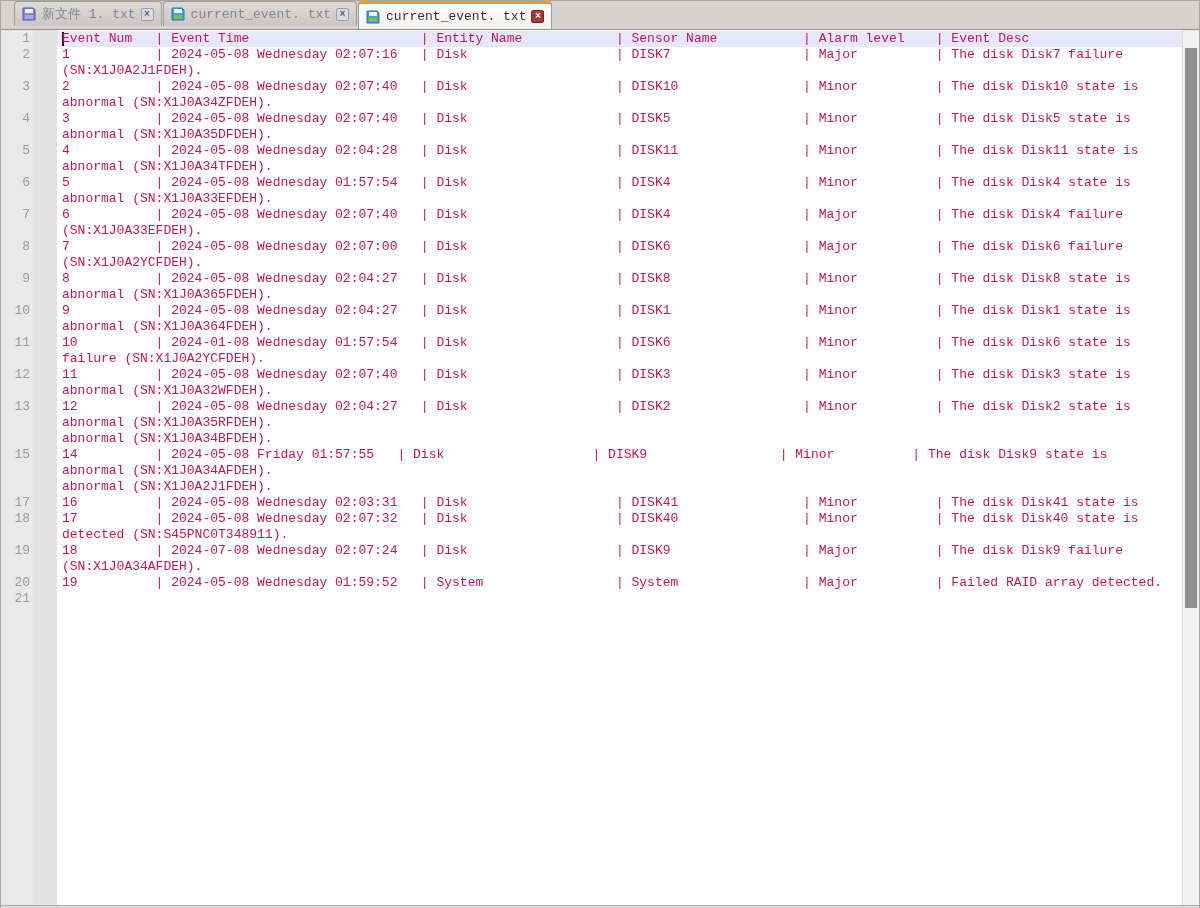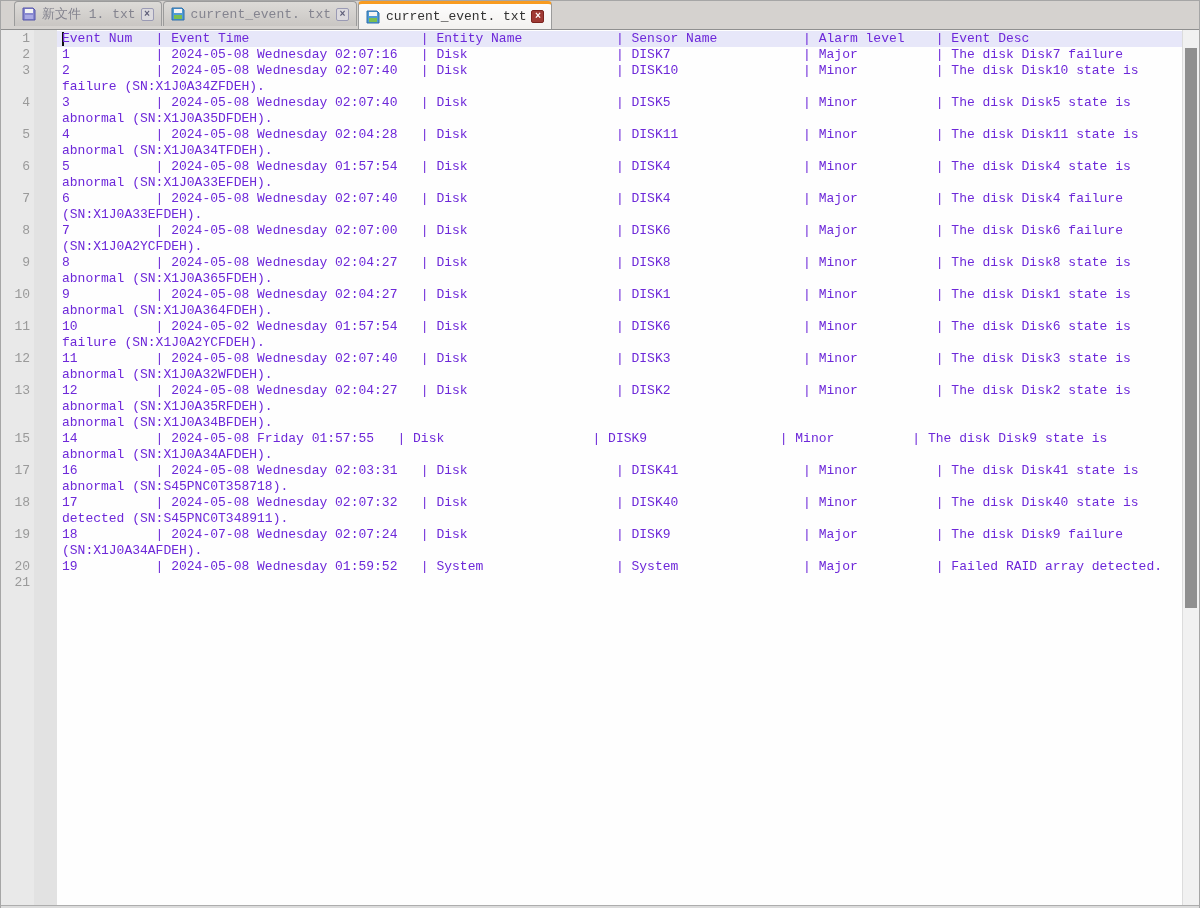--- a/index.html
+++ b/index.html
@@ -26,21 +26,21 @@
 
   
   #content { flex:1 1 auto; display:flex; min-height:0; }
   #editor { position:relative; flex:1 1 auto; background:#fefefe; overflow:hidden; padding-top:1px; }
   #editor::before { content:""; position:absolute; left:0; top:0; bottom:0; width:33px; background:#e9e9e9; }
   #editor::after  { content:""; position:absolute; left:33px; top:0; bottom:0; width:23px; background:#e2e2e2; }
   #rows { position:relative; z-index:1; }
   .row { display:flex; height:16px; line-height:16px; font-size:13px; }
   .ln  { flex:0 0 33px; text-align:right; padding-right:4px; color:#9a9a9a; white-space:pre; }
   .m2  { flex:0 0 23px; }
-  .txt { flex:1 1 auto; white-space:pre; color:#6d28d9; padding-left:5px; overflow:hidden; }
+  .txt { flex:1 1 auto; white-space:pre; color:#be185d; padding-left:5px; overflow:hidden; }
   .row.cur .txt { background:#e7e7f9; }
   .caret { display:inline-block; width:0; height:14px; border-left:2px solid #111;
            margin-right:-2px; vertical-align:middle; }
 
   
   #vscroll { flex:0 0 17px; background:#f1f1f1; border-left:1px solid #dcdcdc; position:relative; }
   #vthumb { position:absolute; left:2px; right:2px; top:18px; height:560px; background:#8f8f8f; }
 
   
   #bottomstrip { flex:0 0 3px; background:#dcdcdc; border-top:1px solid #adadad; }
@@ -73,28 +73,33 @@
             <span class="ln">1</span>
             <span class="m2"></span>
             <span class="txt"><span class="caret"></span>Event Num   | Event Time                      | Entity Name            | Sensor Name           | Alarm level    | Event Desc</span>
           </div>
           <div class="row">
             <span class="ln">2</span>
             <span class="m2"></span>
             <span class="txt">1           | 2024-05-08 Wednesday 02:07:16   | Disk                   | DISK7                 | Major          | The disk Disk7 failure</span>
           </div>
           <div class="row">
+            <span class="ln"></span>
+            <span class="m2"></span>
+            <span class="txt">(SN:X1J0A2J1FDEH).</span>
+          </div>
+          <div class="row">
             <span class="ln">3</span>
             <span class="m2"></span>
             <span class="txt">2           | 2024-05-08 Wednesday 02:07:40   | Disk                   | DISK10                | Minor          | The disk Disk10 state is</span>
           </div>
           <div class="row">
             <span class="ln"></span>
             <span class="m2"></span>
-            <span class="txt">failure (SN:X1J0A34ZFDEH).</span>
+            <span class="txt">abnormal (SN:X1J0A34ZFDEH).</span>
           </div>
           <div class="row">
             <span class="ln">4</span>
             <span class="m2"></span>
             <span class="txt">3           | 2024-05-08 Wednesday 02:07:40   | Disk                   | DISK5                 | Minor          | The disk Disk5 state is</span>
           </div>
           <div class="row">
             <span class="ln"></span>
             <span class="m2"></span>
             <span class="txt">abnormal (SN:X1J0A35DFDEH).</span>
@@ -155,21 +160,21 @@
             <span class="txt">9           | 2024-05-08 Wednesday 02:04:27   | Disk                   | DISK1                 | Minor          | The disk Disk1 state is</span>
           </div>
           <div class="row">
             <span class="ln"></span>
             <span class="m2"></span>
             <span class="txt">abnormal (SN:X1J0A364FDEH).</span>
           </div>
           <div class="row">
             <span class="ln">11</span>
             <span class="m2"></span>
-            <span class="txt">10          | 2024-05-02 Wednesday 01:57:54   | Disk                   | DISK6                 | Minor          | The disk Disk6 state is</span>
+            <span class="txt">10          | 2024-01-08 Wednesday 01:57:54   | Disk                   | DISK6                 | Minor          | The disk Disk6 state is</span>
           </div>
           <div class="row">
             <span class="ln"></span>
             <span class="m2"></span>
             <span class="txt">failure (SN:X1J0A2YCFDEH).</span>
           </div>
           <div class="row">
             <span class="ln">12</span>
             <span class="m2"></span>
             <span class="txt">11          | 2024-05-08 Wednesday 02:07:40   | Disk                   | DISK3                 | Minor          | The disk Disk3 state is</span>
@@ -198,28 +203,28 @@
             <span class="ln">15</span>
             <span class="m2"></span>
             <span class="txt">14          | 2024-05-08 Friday 01:57:55   | Disk                   | DISK9                 | Minor          | The disk Disk9 state is</span>
           </div>
           <div class="row">
             <span class="ln"></span>
             <span class="m2"></span>
             <span class="txt">abnormal (SN:X1J0A34AFDEH).</span>
           </div>
           <div class="row">
+            <span class="ln"></span>
+            <span class="m2"></span>
+            <span class="txt">abnormal (SN:X1J0A2J1FDEH).</span>
+          </div>
+          <div class="row">
             <span class="ln">17</span>
             <span class="m2"></span>
             <span class="txt">16          | 2024-05-08 Wednesday 02:03:31   | Disk                   | DISK41                | Minor          | The disk Disk41 state is</span>
-          </div>
-          <div class="row">
-            <span class="ln"></span>
-            <span class="m2"></span>
-            <span class="txt">abnormal (SN:S45PNC0T358718).</span>
           </div>
           <div class="row">
             <span class="ln">18</span>
             <span class="m2"></span>
             <span class="txt">17          | 2024-05-08 Wednesday 02:07:32   | Disk                   | DISK40                | Minor          | The disk Disk40 state is</span>
           </div>
           <div class="row">
             <span class="ln"></span>
             <span class="m2"></span>
             <span class="txt">detected (SN:S45PNC0T348911).</span>

